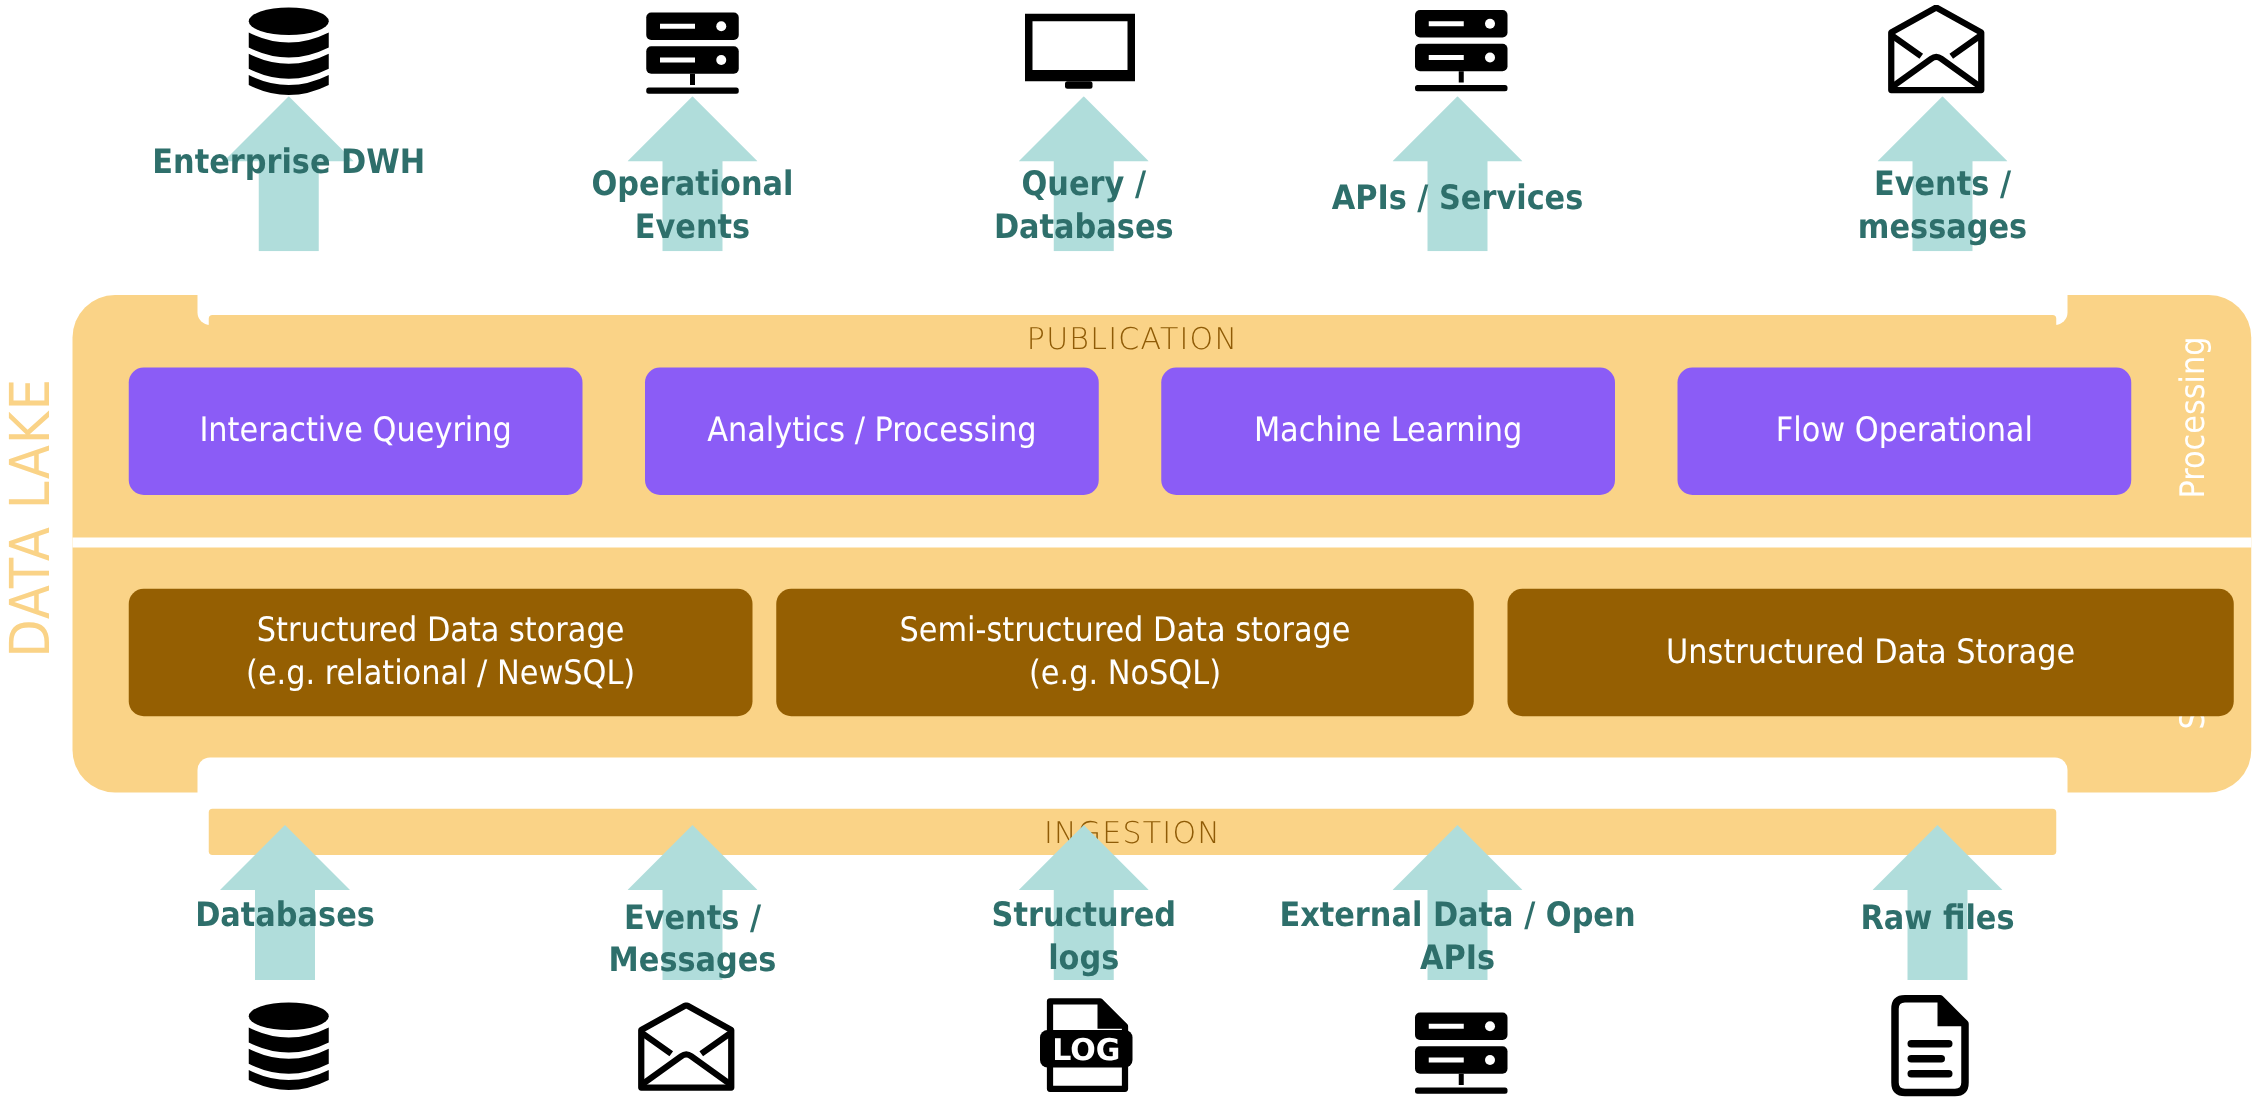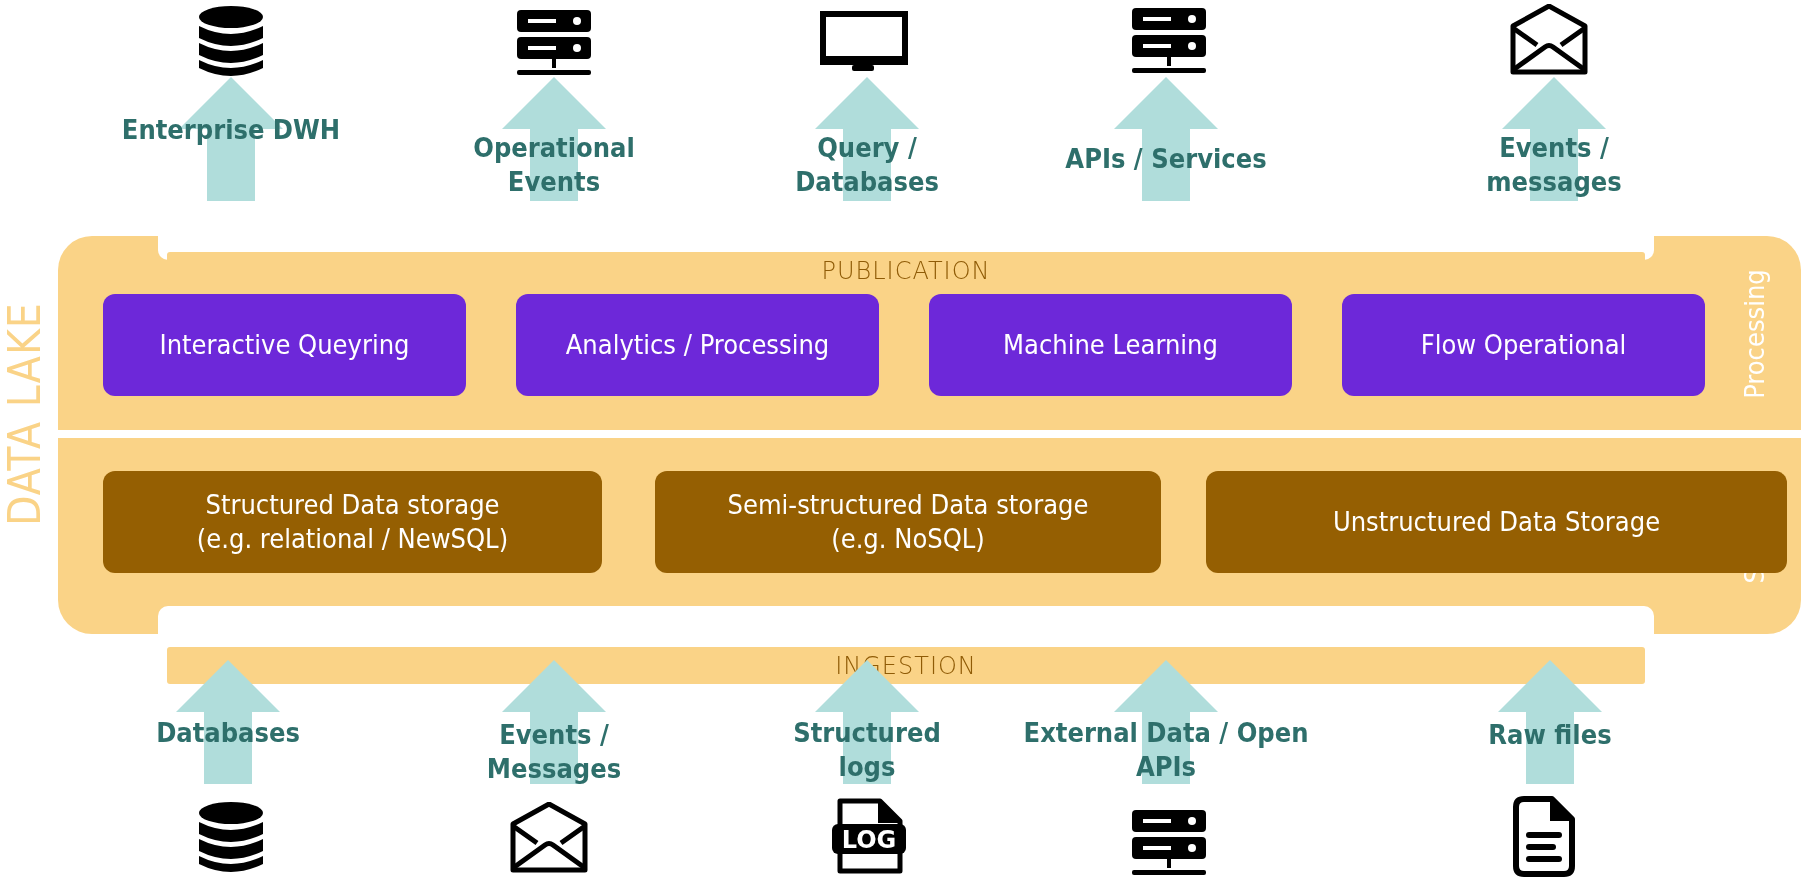--- a/index.html
+++ b/index.html
@@ -22,21 +22,21 @@
 
   
   .vlabel { transform-origin: center center; transform: rotate(-90deg); white-space: nowrap; text-align: center; }
   .v-datalake { left: -63px; top: 413px; width: 176px; height: 50px; font-size: 44px; color: #fad387; letter-spacing: 1px; line-height: 50px; }
   .v-processing { left: 1680px; top: 318px; width: 150px; height: 32px; font-size: 27px; color: #ffffff; line-height: 32px; }
   .v-storage { left: 1695px; top: 520px; width: 120px; height: 32px; font-size: 27px; color: #ffffff; line-height: 32px; }
 
   
   .box { display: flex; align-items: center; justify-content: center; text-align: center;
          color: #ffffff; font-size: 27px; line-height: 34px; border-radius: 12px; }
-  .proc { background: #6d28d9; top: 294px; height: 102px; width: 363px; }
+  .proc { background: #8b5cf6; top: 294px; height: 102px; width: 363px; }
   .stor { background: #955f02; top: 471px; height: 102px; }
 
   
   .arrow { width: 104px; height: 124px; }
   .arrow svg { display: block; }
 
   
   .lbl { color: #2e6f6b; font-size: 27px; line-height: 34px; text-align: center; font-weight: bold; white-space: nowrap;
          font-family: "DejaVu Sans Condensed", "DejaVu Sans", "Liberation Sans", sans-serif; }
 
@@ -73,21 +73,21 @@
     <span>Machine Learning</span>
   </div>
 <div class="abs box proc" style="left:1342px">
     <span>Flow Operational</span>
   </div>
 
 <div class="abs box stor" style="left:103px;width:499px">
     <span style="white-space:pre-line">Structured Data storage
 (e.g. relational / NewSQL)</span>
   </div>
-<div class="abs box stor" style="left:655px;width:506px">
+<div class="abs box stor" style="left:621px;width:558px">
     <span style="white-space:pre-line">Semi-structured  Data storage
 (e.g. NoSQL)</span>
   </div>
 <div class="abs box stor" style="left:1206px;width:581px">
     <span style="white-space:pre-line">Unstructured Data Storage</span>
   </div>
 
 <div class="abs arrow" style="left:179px;top:77px">
   <svg width="104" height="124" viewBox="0 0 104 124">
       <polygon points="52,0 104,52 76,52 76,124 28,124 28,52 0,52" fill="#b0dddb"></polygon>

